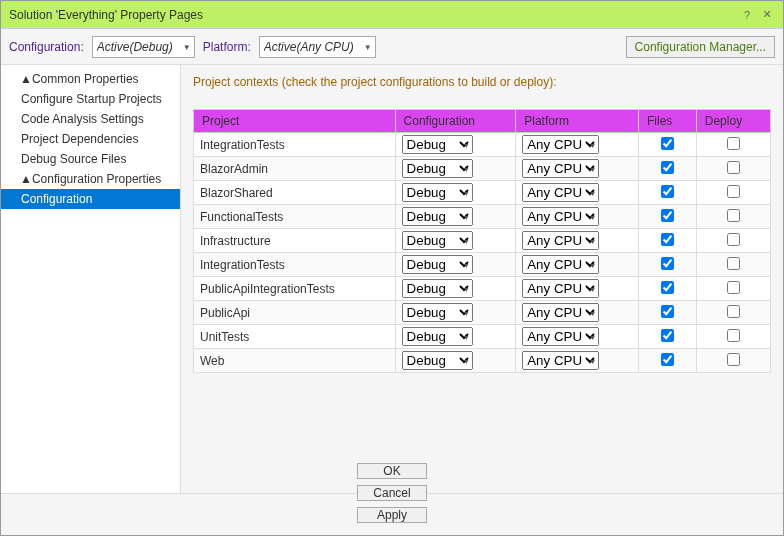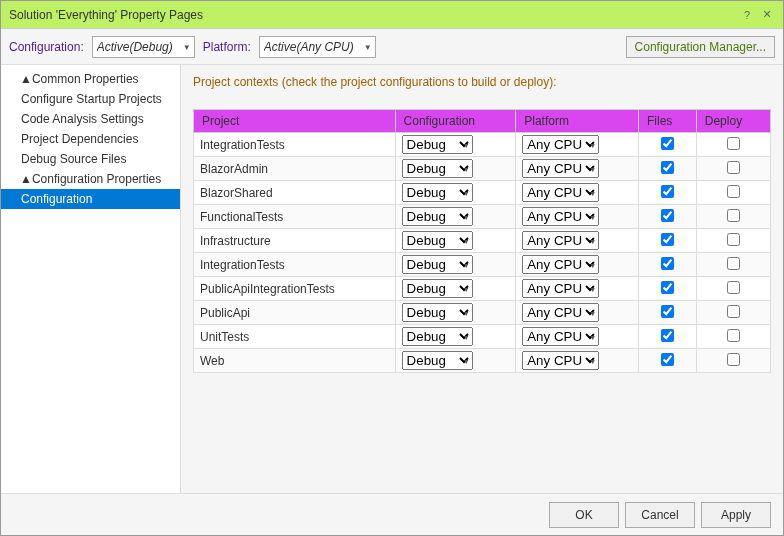--- a/index.html
+++ b/index.html
@@ -197,20 +197,21 @@
     }
     .footer {
       height: 42px;
       background: #f5f5f5;
       border-top: 1px solid #ddd;
       display: flex;
       align-items: center;
       justify-content: flex-end;
       padding: 12px 12px;
       gap: 6px;
+      flex-direction: column;
     }
     .footer-btn {
       height: 26px;
       min-width: 70px;
       border: 1px solid #aaa;
       background: #f0f0f0;
       font-size: 12px;
       padding: 0 14px;
       cursor: pointer;
       color: #333;

